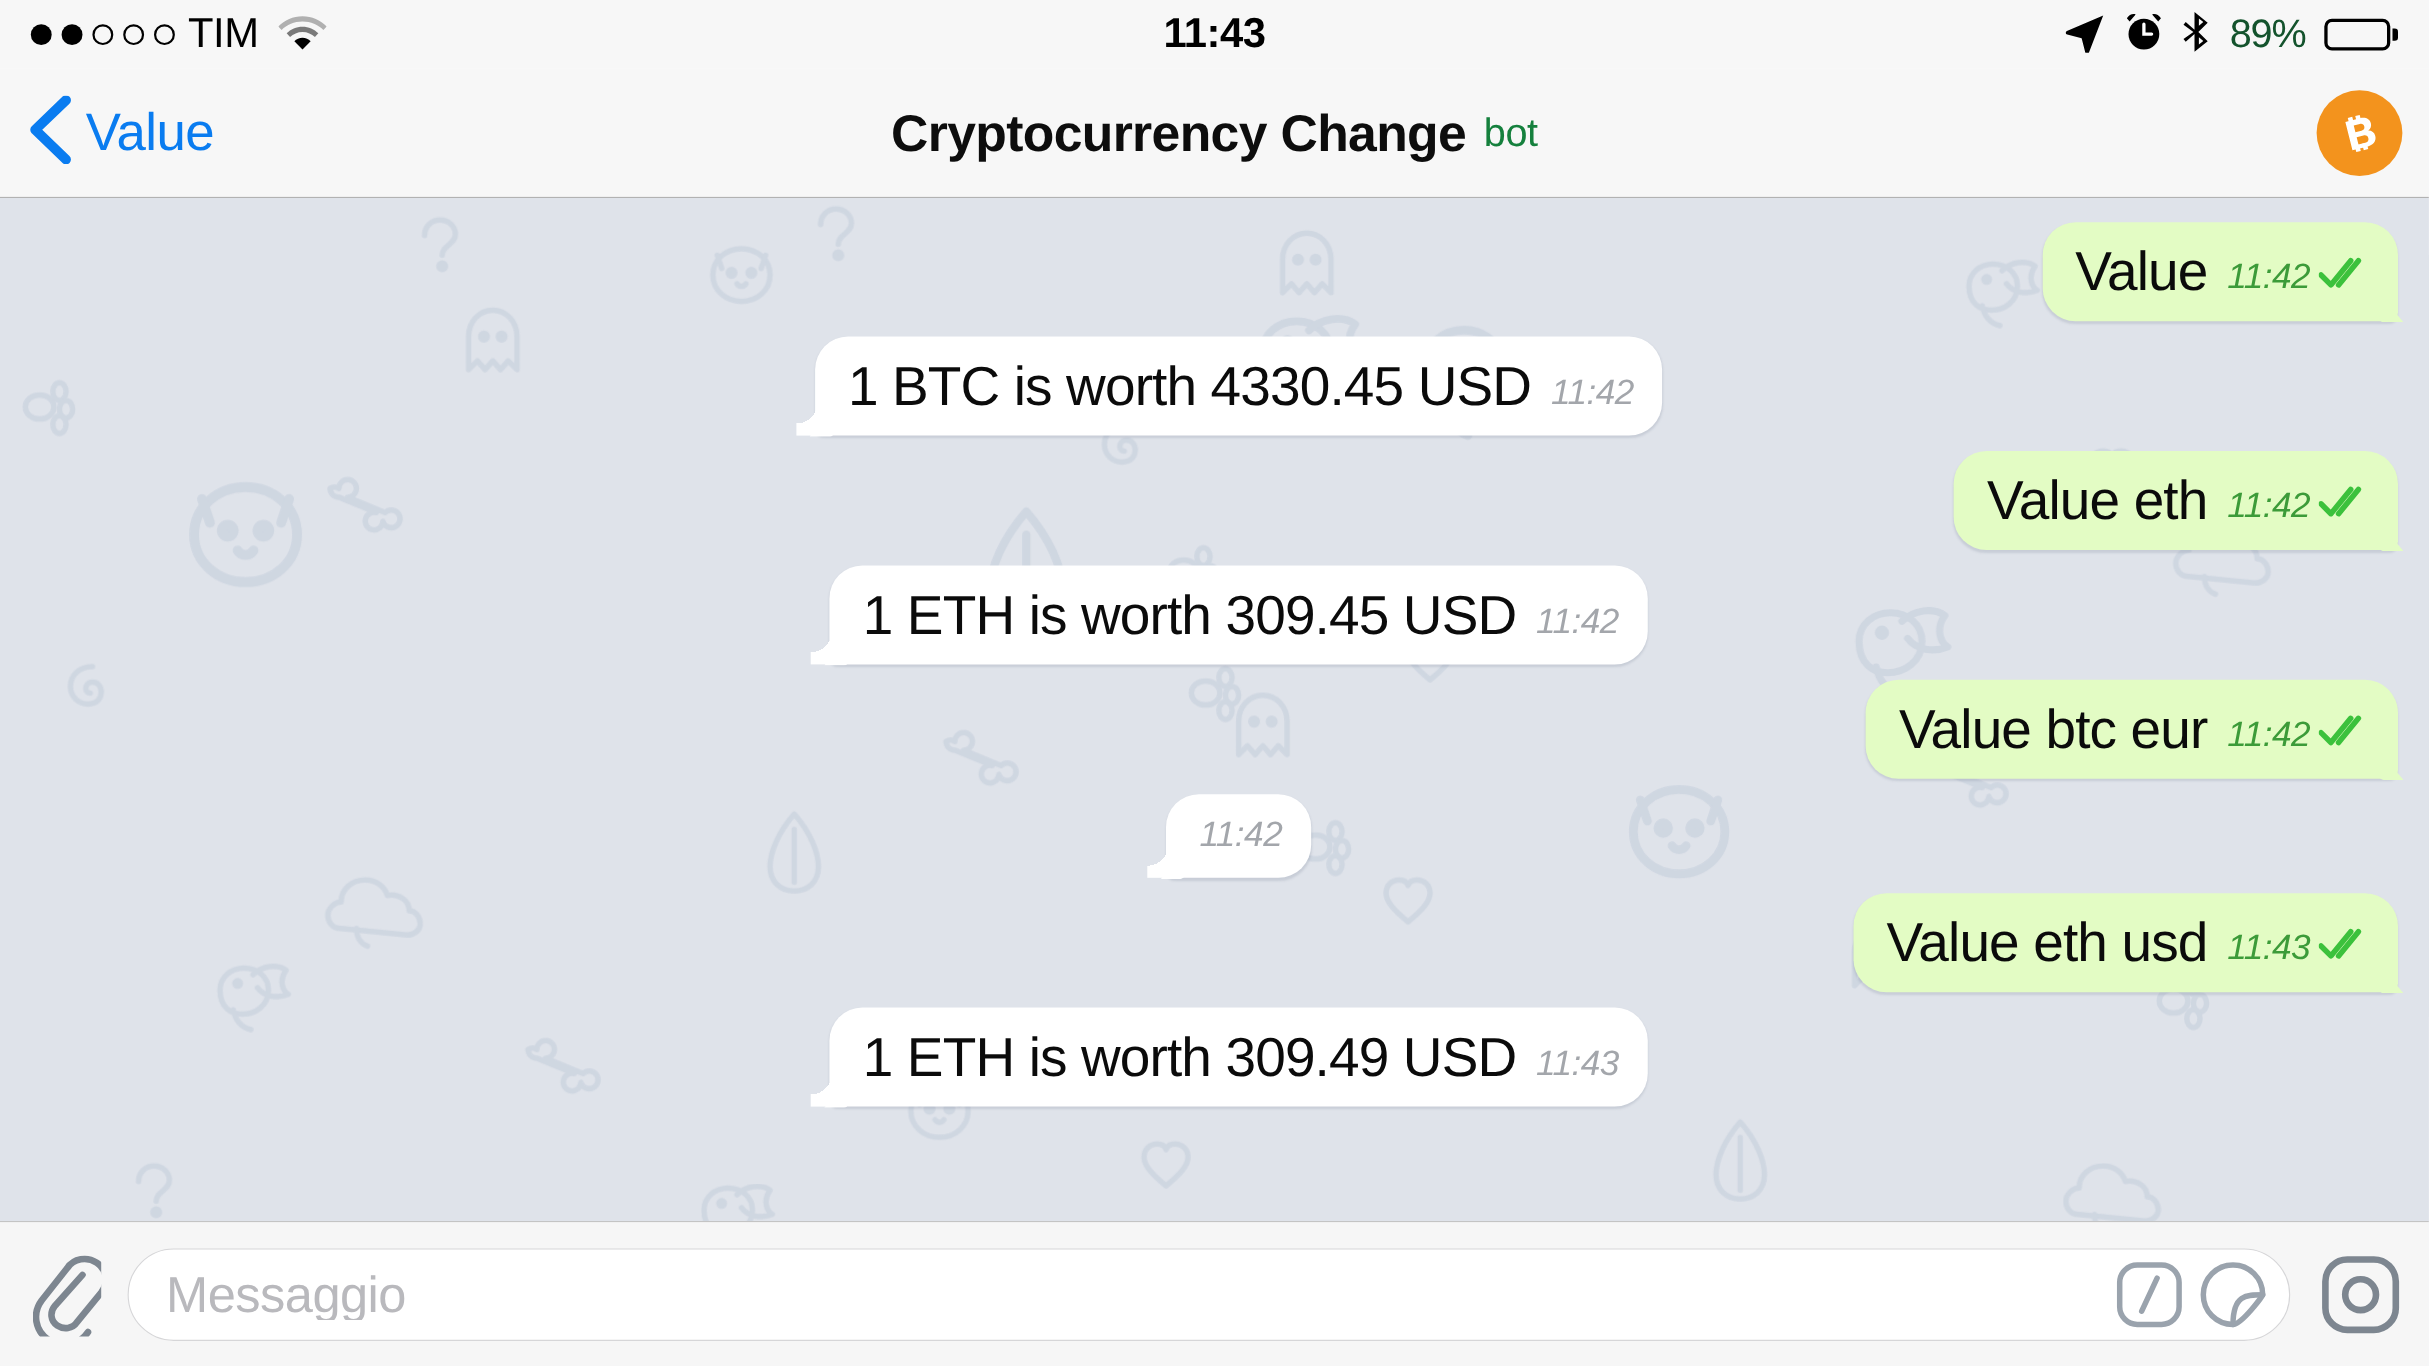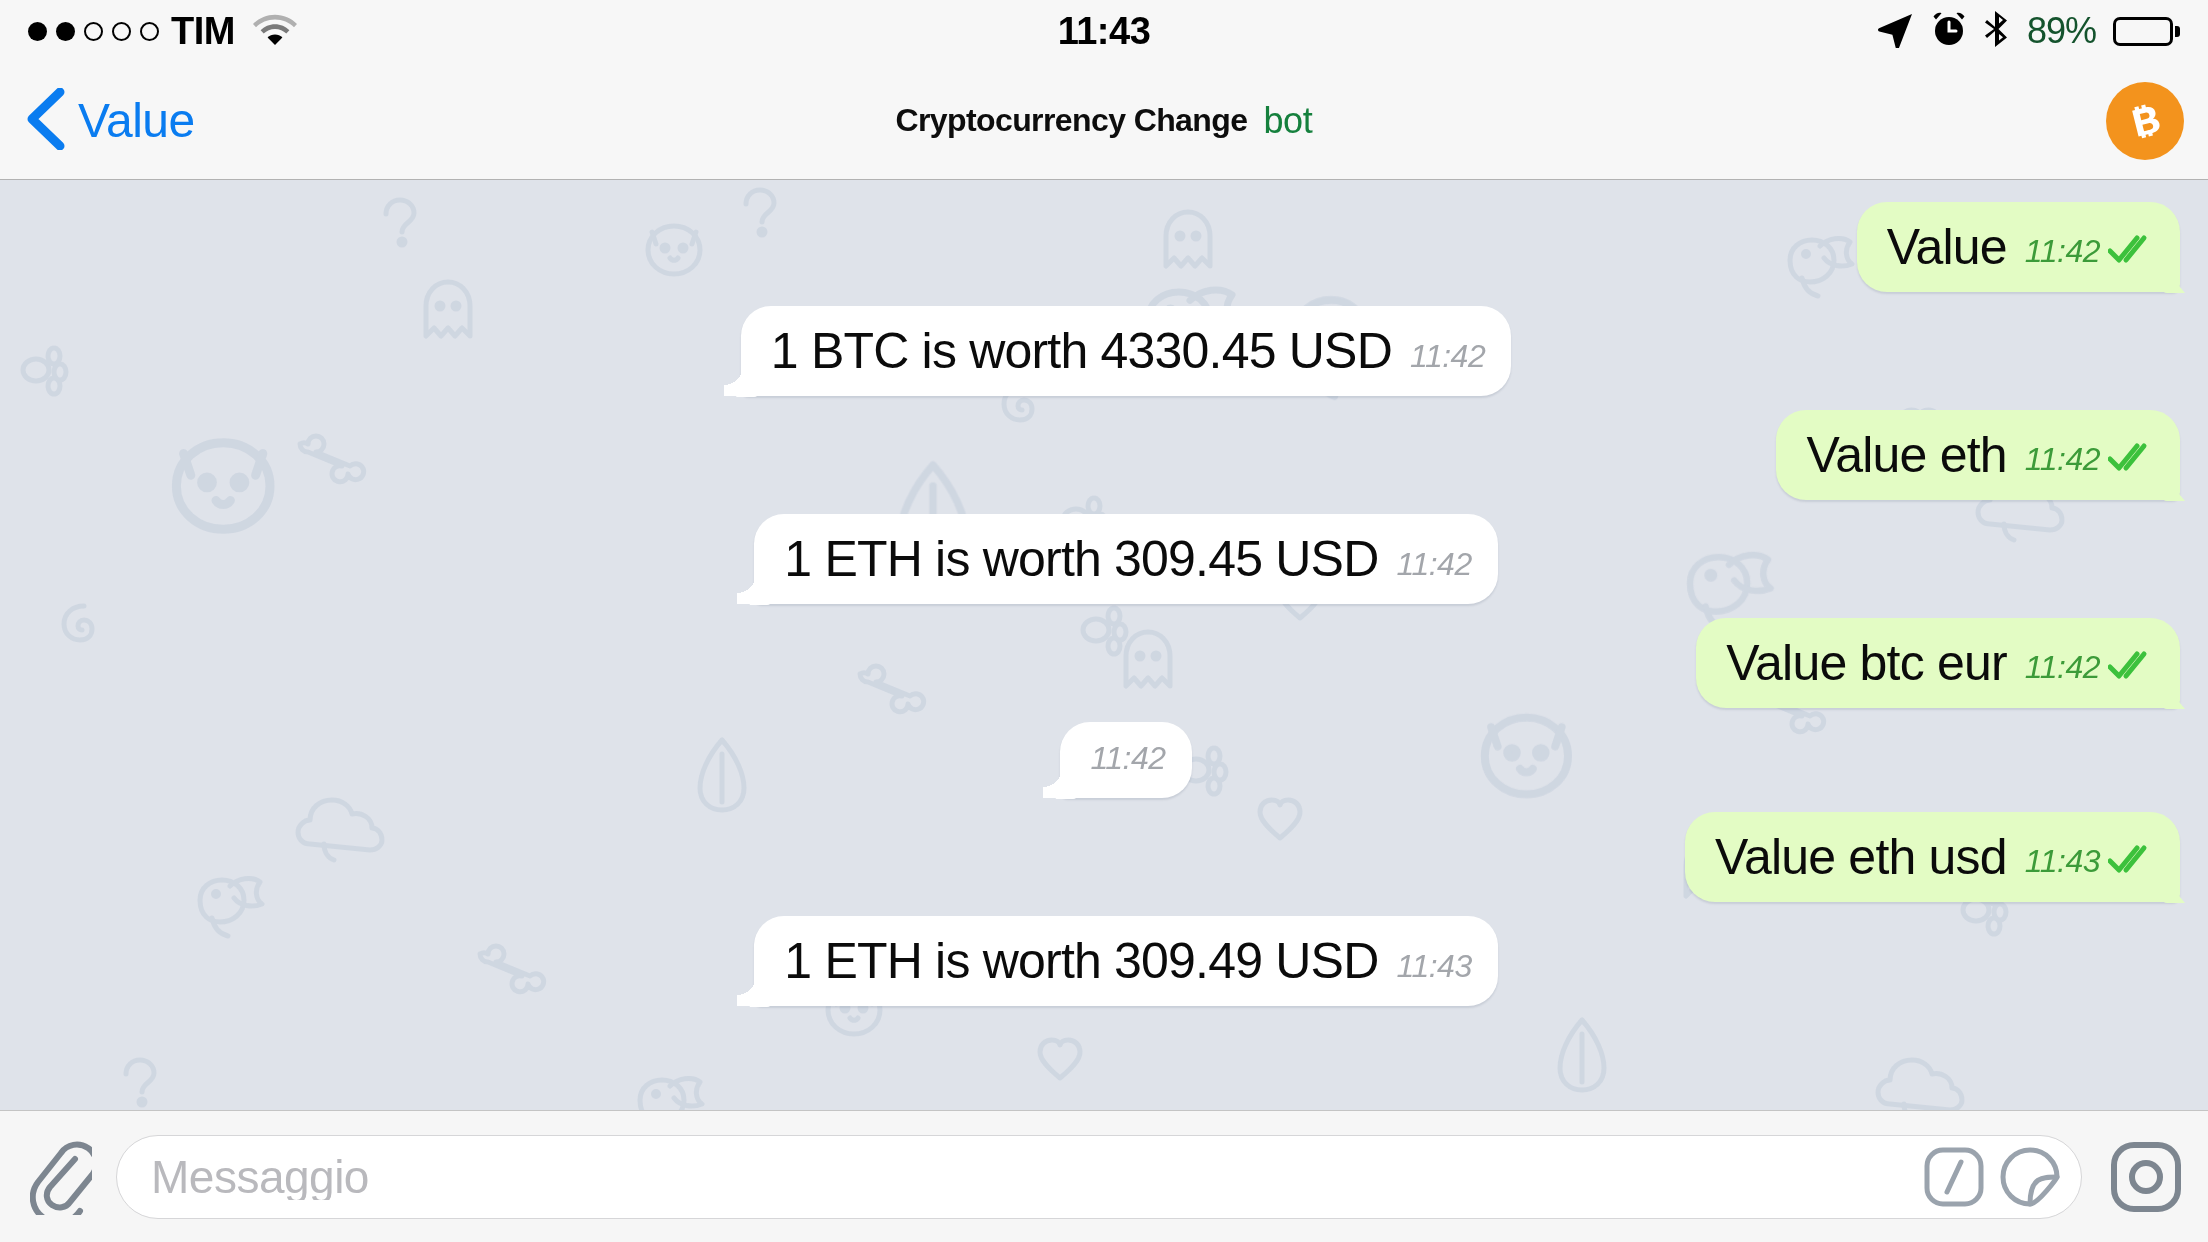--- a/index.html
+++ b/index.html
@@ -15,21 +15,21 @@
   .statusbar{
     height:62px;flex:0 0 62px;background:#f7f7f7;
     display:flex;align-items:center;position:relative;
     padding:0 28px;box-sizing:border-box;
   }
   .sb-left{display:flex;align-items:center;gap:12px;}
   .dots{display:flex;align-items:center;gap:9px;}
   .dot{width:19px;height:19px;border-radius:50%;box-sizing:border-box;}
   .dot.on{background:#000;}
   .dot.off{border:2.5px solid #000;background:transparent;}
-  .carrier{font-size:38px;letter-spacing:-0.5px;color:#000;font-weight:700;line-height:1;}
+  .carrier{font-size:38px;letter-spacing:-0.5px;color:#000;font-weight:400;line-height:1;}
   .wifi{margin-left:6px;display:block;}
   .sb-center{
     position:absolute;left:0;right:0;top:0;bottom:0;
     display:flex;align-items:center;justify-content:center;pointer-events:none;
   }
   .clock{font-size:38px;font-weight:600;color:#000;letter-spacing:-0.5px;}
   .sb-right{margin-left:auto;display:flex;align-items:center;gap:17px;}
   .batt-pct{font-size:36px;color:#14532d;letter-spacing:-1px;}
   .batt{display:flex;align-items:center;}
   .batt-body{width:60px;height:29px;border:3px solid #000;border-radius:7px;box-sizing:border-box;padding:2.5px;}
@@ -43,21 +43,21 @@
     display:flex;align-items:center;position:relative;
     padding:0 24px 0 26px;box-sizing:border-box;
   }
   .back{display:flex;align-items:center;gap:12px;cursor:pointer;z-index:3;}
   .back-chev{display:block;}
   .back-label{font-size:48px;color:#0a7cf0;letter-spacing:-0.5px;line-height:1;}
   .nav-title-wrap{
     position:absolute;left:0;right:0;top:0;bottom:0;
     display:flex;align-items:center;justify-content:center;gap:16px;pointer-events:none;
   }
-  .nav-title{font-size:32px;font-weight:700;color:#0d0d0d;letter-spacing:-0.6px;}
+  .nav-title{font-size:47px;font-weight:700;color:#0d0d0d;letter-spacing:-0.6px;}
   .nav-badge{font-size:36px;color:#15803d;font-weight:400;letter-spacing:-0.3px;}
   .avatar{
     margin-left:auto;width:78px;height:78px;border-radius:50%;
     background:#f3931d;display:flex;align-items:center;justify-content:center;
     z-index:3;cursor:pointer;flex:0 0 78px;
   }
 
   
   .chat{
     flex:1 1 auto;position:relative;overflow:hidden;

